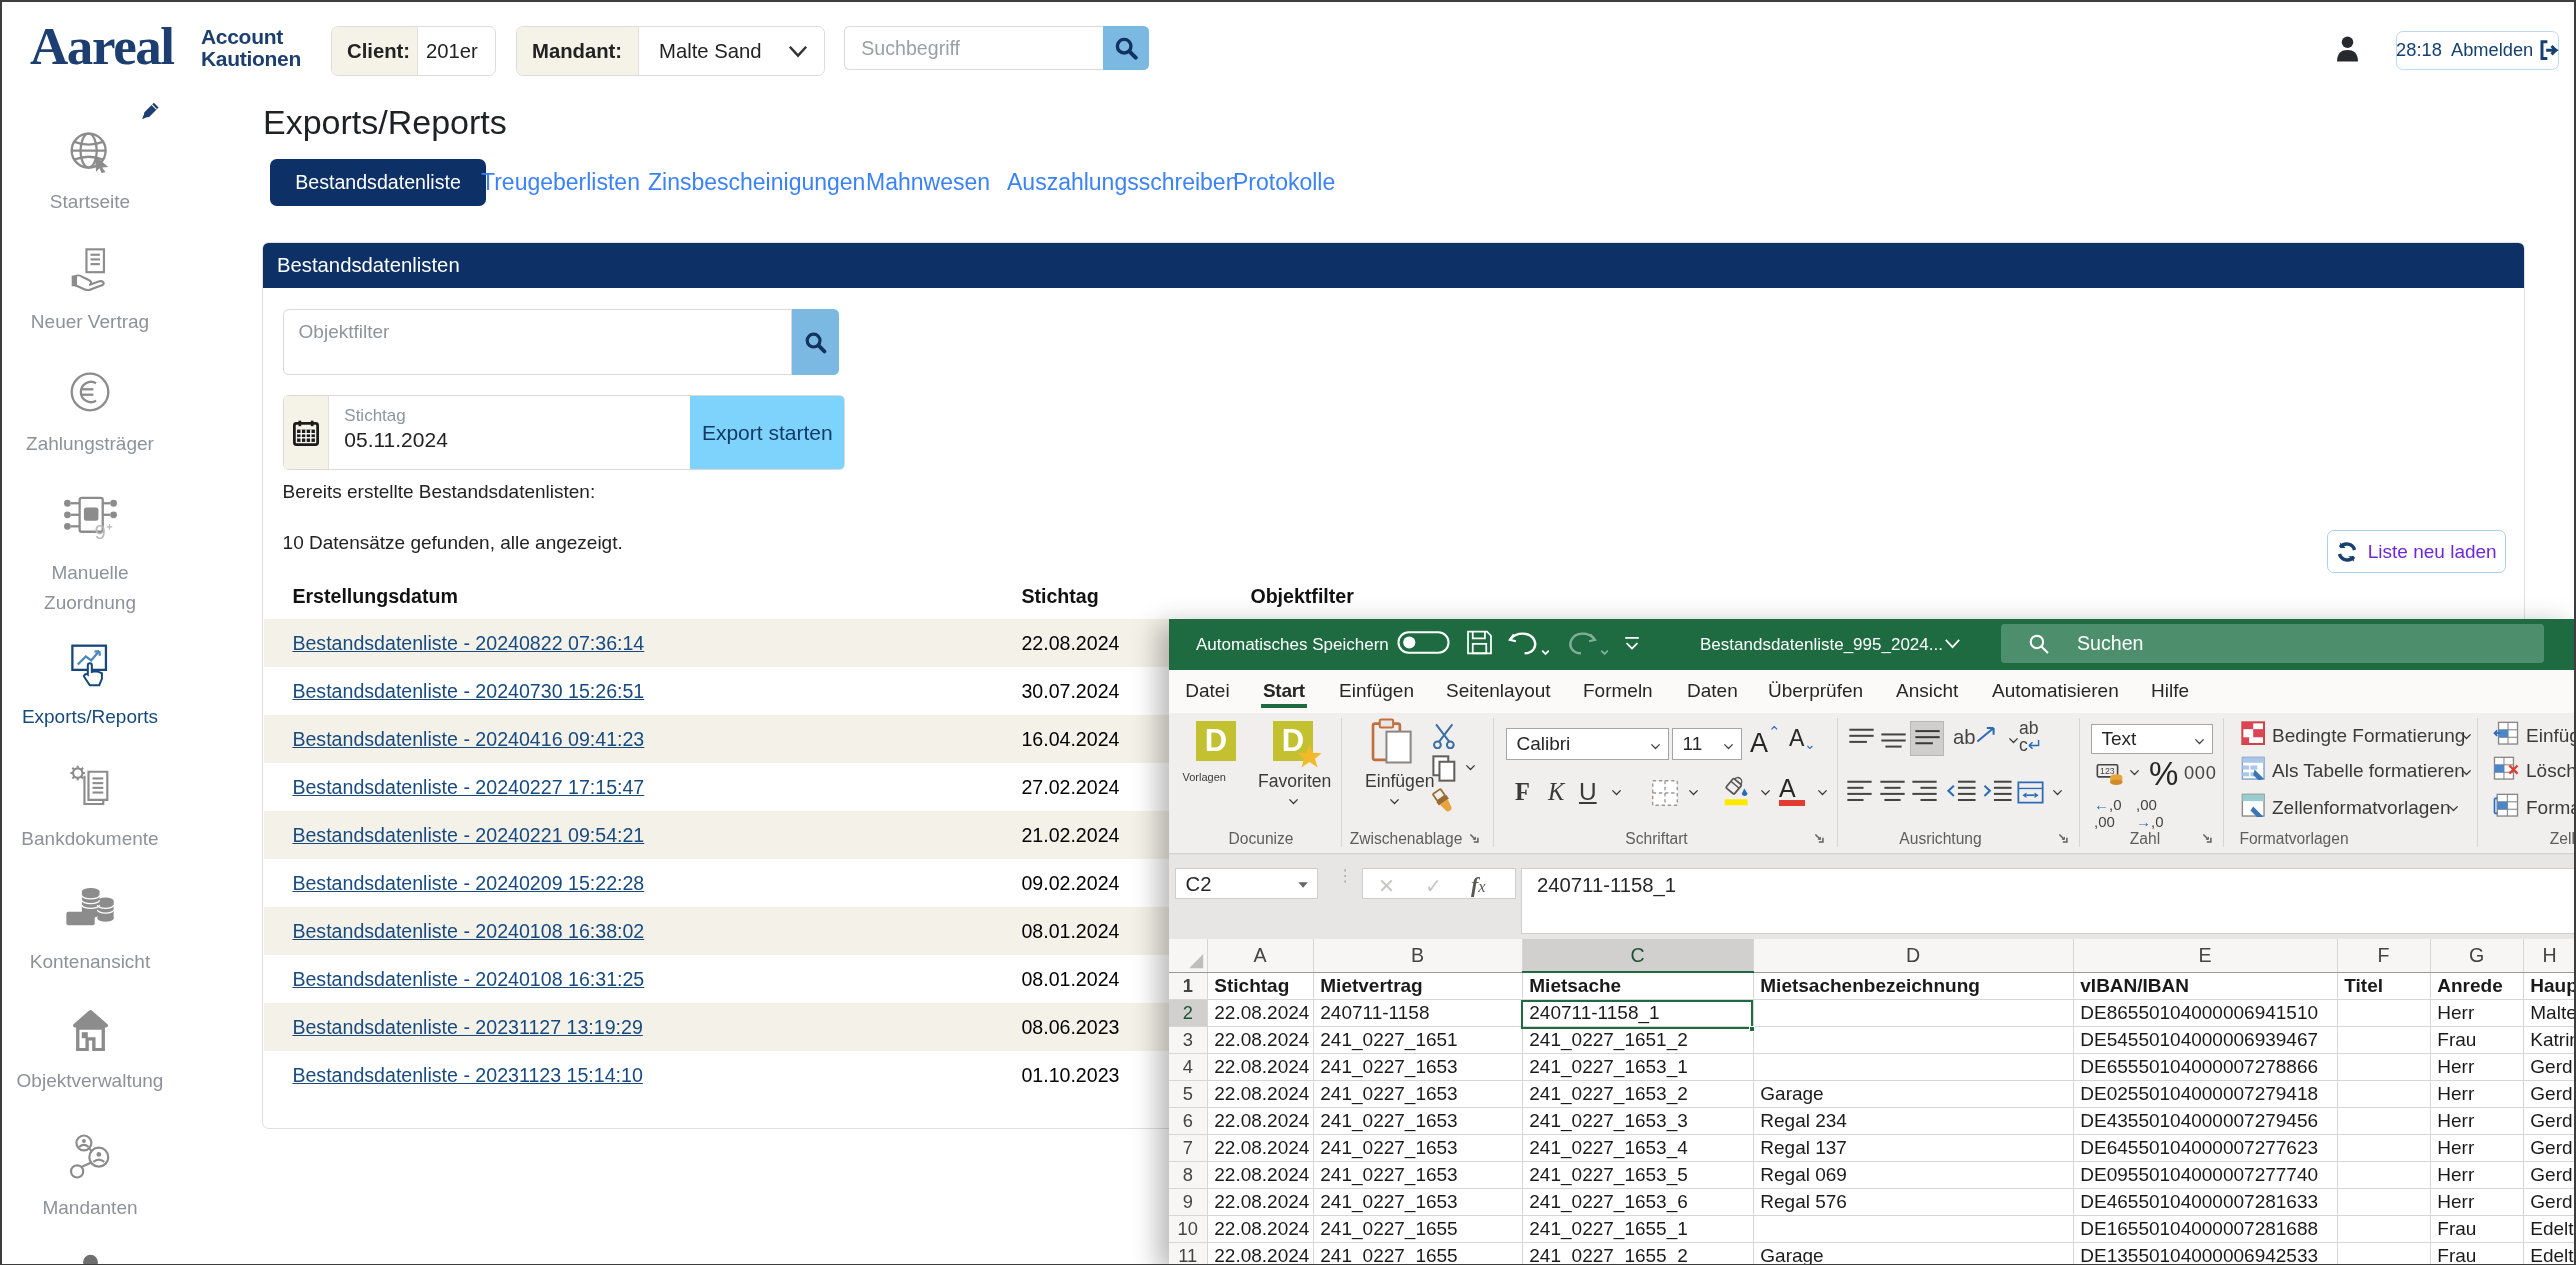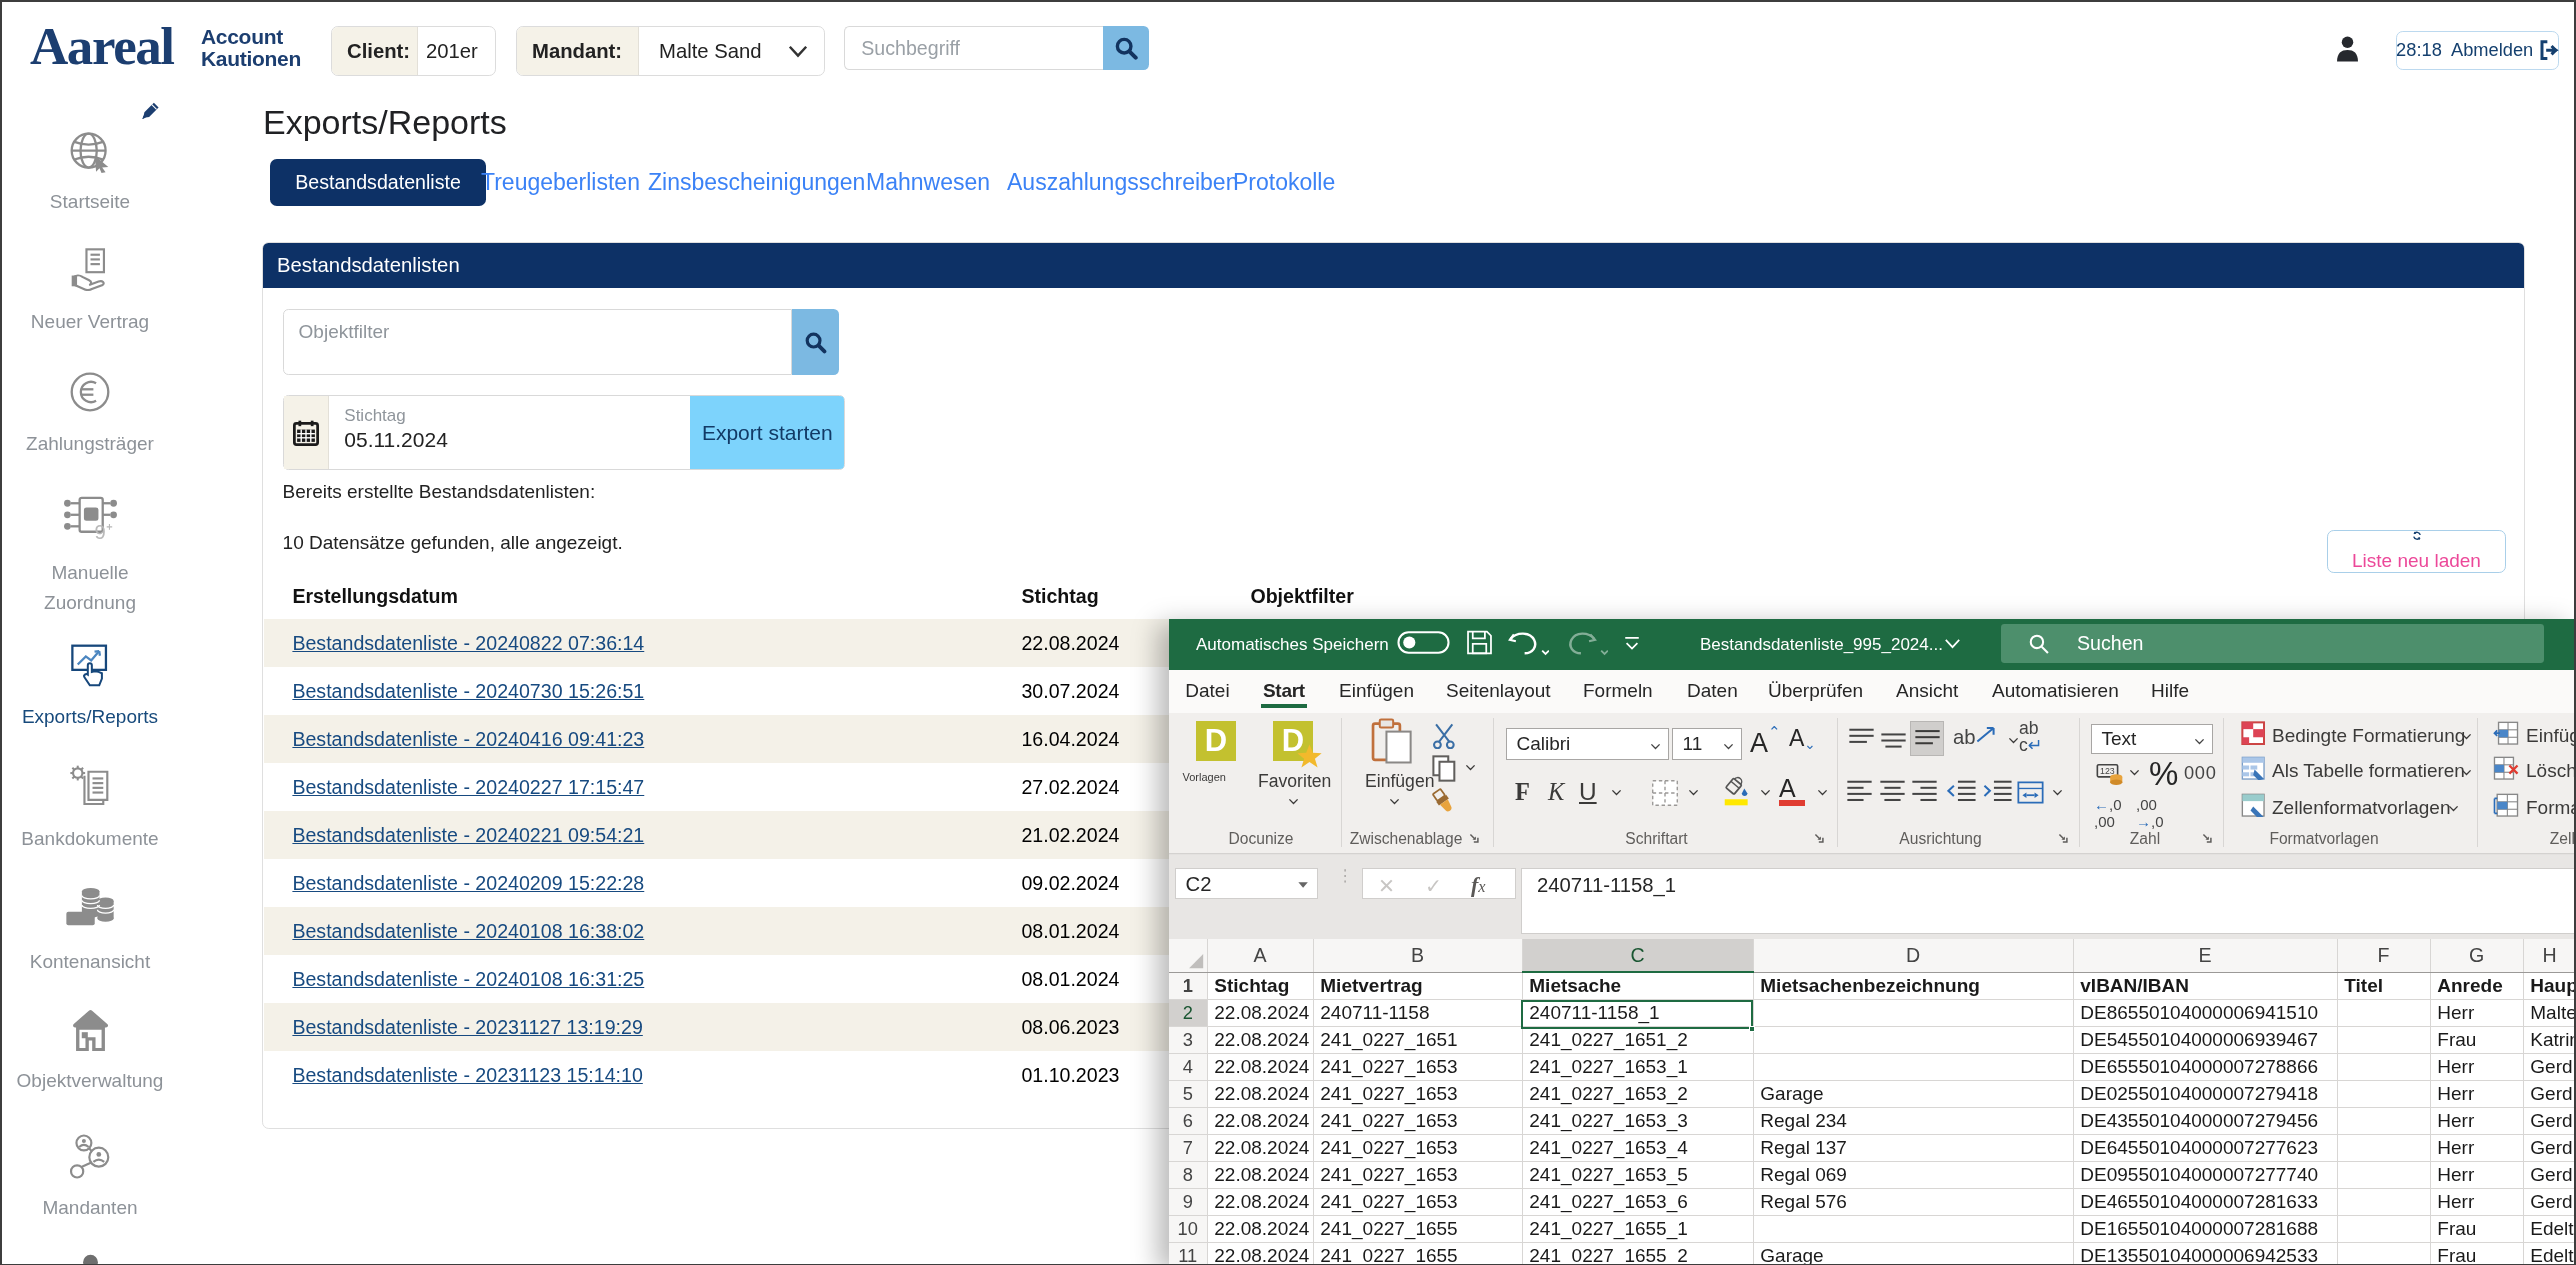--- a/index.html
+++ b/index.html
@@ -60,21 +60,21 @@
 #stigrp .ico { width:45px; background:#f5f2e8; display:flex; align-items:center;
   justify-content:center; border-right:1.4px solid #e3e0d8; }
 #stigrp .mid { width:361px; padding:9.5px 0 0 15px; }
 #stigrp .mid .sl { font-size:17px; color:#8f959b; }
 #stigrp .mid .dv { font-size:21px; color:#222; margin-top:2.7px; }
 #stigrp .btn { flex:1; background:#7dd3fc; border-radius:0 4.1px 4.1px 0; display:flex;
   align-items:center; justify-content:center; font-size:21px; color:#123a66; }
 .ptext { position:absolute; left:19.6px; font-size:19px; color:#222; }
 #reloadbtn { position:absolute; left:2064px; top:287px; width:179px; height:43px;
   border:1.4px solid #a9cfe9; border-radius:6.8px; display:flex; align-items:center;
-  justify-content:center; gap:9.5px; font-size:19px; color:#ec4899; background:#fff;flex-direction:column; }
+  justify-content:center; gap:9.5px; font-size:19px; color:#6d28d9; background:#fff; }
 #listtable { position:absolute; left:1.4px; top:342px; width:2260px; }
 .trow { display:flex; height:48px; align-items:center; font-size:19.6px; }
 .trow.h { font-weight:bold; height:34px; color:#111; align-items:flex-start; }
 .trow .c1 { padding-left:28px; width:757px; }
 .trow .c2 { width:230px; }
 .trow.odd { background:#f4f1e8; }
 .trow a { color:#174a80; text-decoration:underline; }
 
 
 #excel { position:absolute; left:1169px; top:619px; width:1407px; height:647px;
@@ -465,21 +465,21 @@
     <div class="sep" style="left:324px;"></div>
     <div class="sep" style="left:668px;"></div>
     <div class="sep" style="left:910px;"></div>
     <div class="sep" style="left:1054px;"></div>
     <div class="sep" style="left:1308px;"></div>
     <div class="glabel" style="left:41px; width:102px;">Docunize</div>
     <div class="glabel" style="left:176px; width:122px;">Zwischenablage</div>
     <div class="glabel" style="left:420px; width:135px;">Schriftart</div>
     <div class="glabel" style="left:704px; width:135px;">Ausrichtung</div>
     <div class="glabel" style="left:942px; width:68px;">Zahl</div>
-    <div class="glabel" style="left:1084px; width:142px;">Formatvorlagen</div>
+    <div class="glabel" style="left:1054px; width:142px;">Formatvorlagen</div>
     <div class="glabel" style="left:1368px; width:68px;">Zellen</div>
     <svg class="launch" style="left:298px;" viewBox="0 0 22 22">
         <path d="M16 10 L16 16 L10 16" stroke="#5f5d5b" stroke-width="2.2" fill="none"></path>
         <path d="M5 5 L12 12" stroke="#5f5d5b" stroke-width="2.2"></path>
         <path d="M13 8 L13 13 L8 13 Z" fill="#5f5d5b"></path>
       </svg>
     <svg class="launch" style="left:643px;" viewBox="0 0 22 22">
         <path d="M16 10 L16 16 L10 16" stroke="#5f5d5b" stroke-width="2.2" fill="none"></path>
         <path d="M5 5 L12 12" stroke="#5f5d5b" stroke-width="2.2"></path>
         <path d="M13 8 L13 13 L8 13 Z" fill="#5f5d5b"></path>

